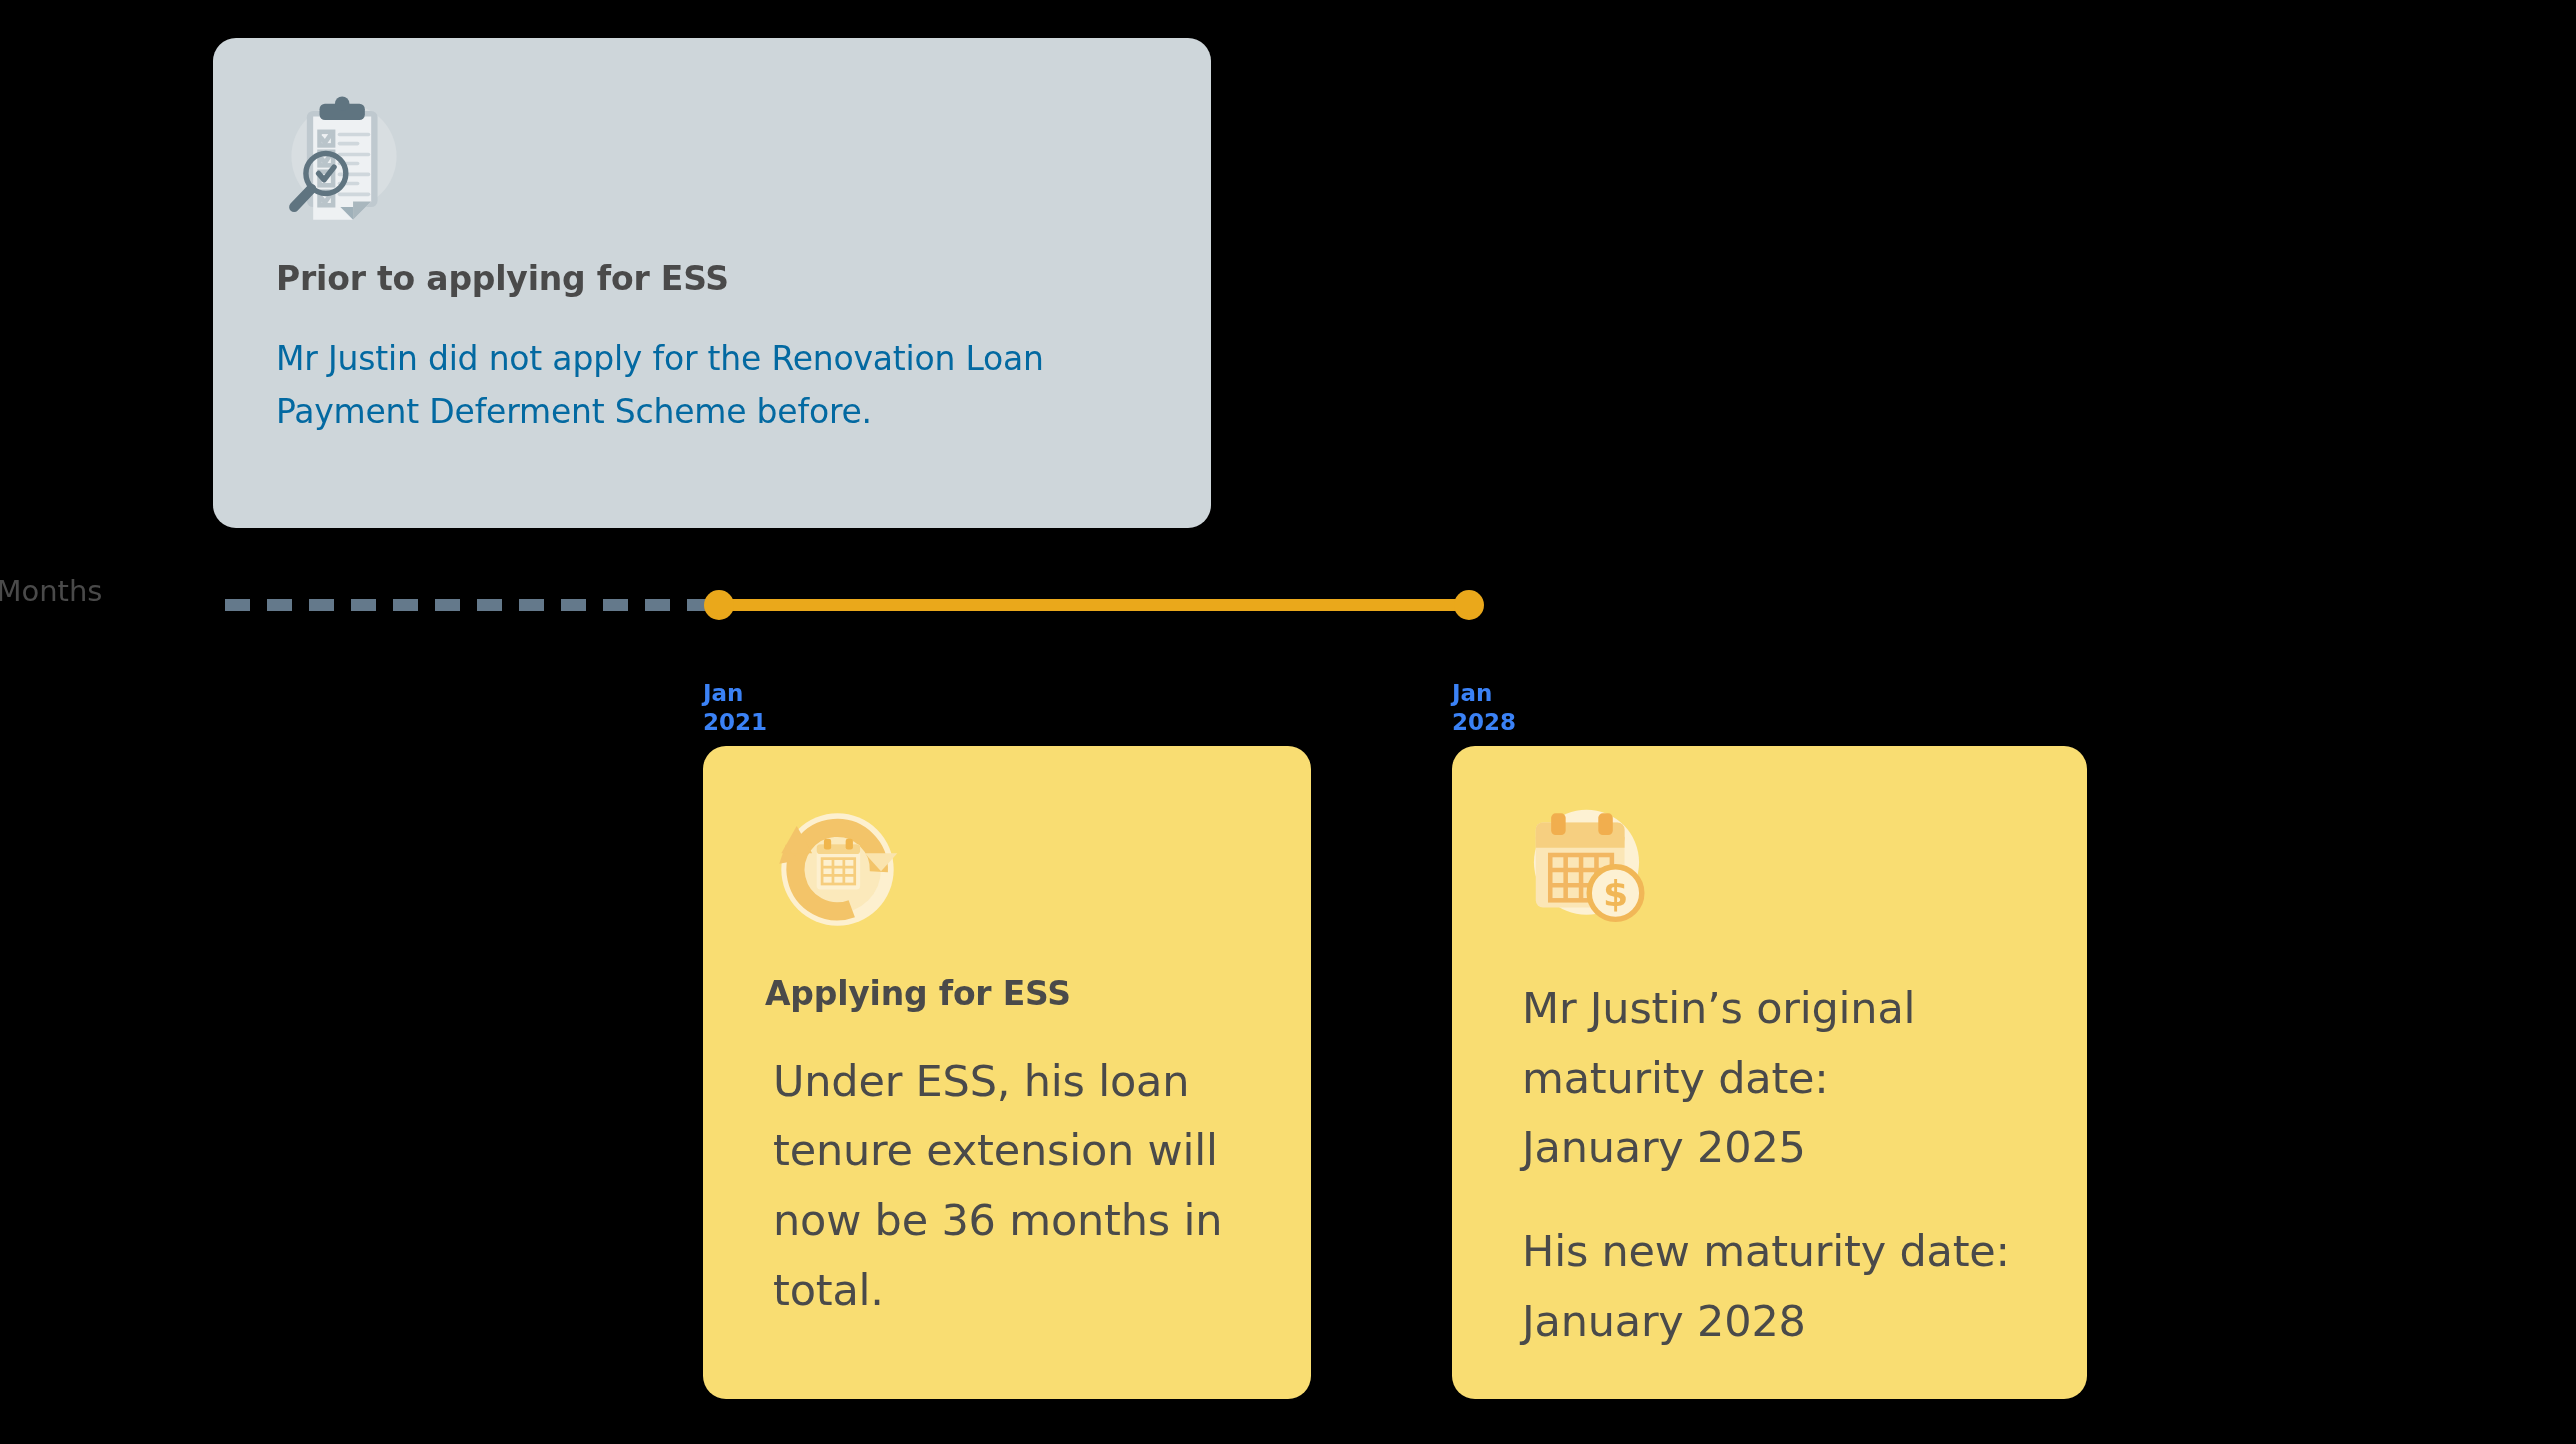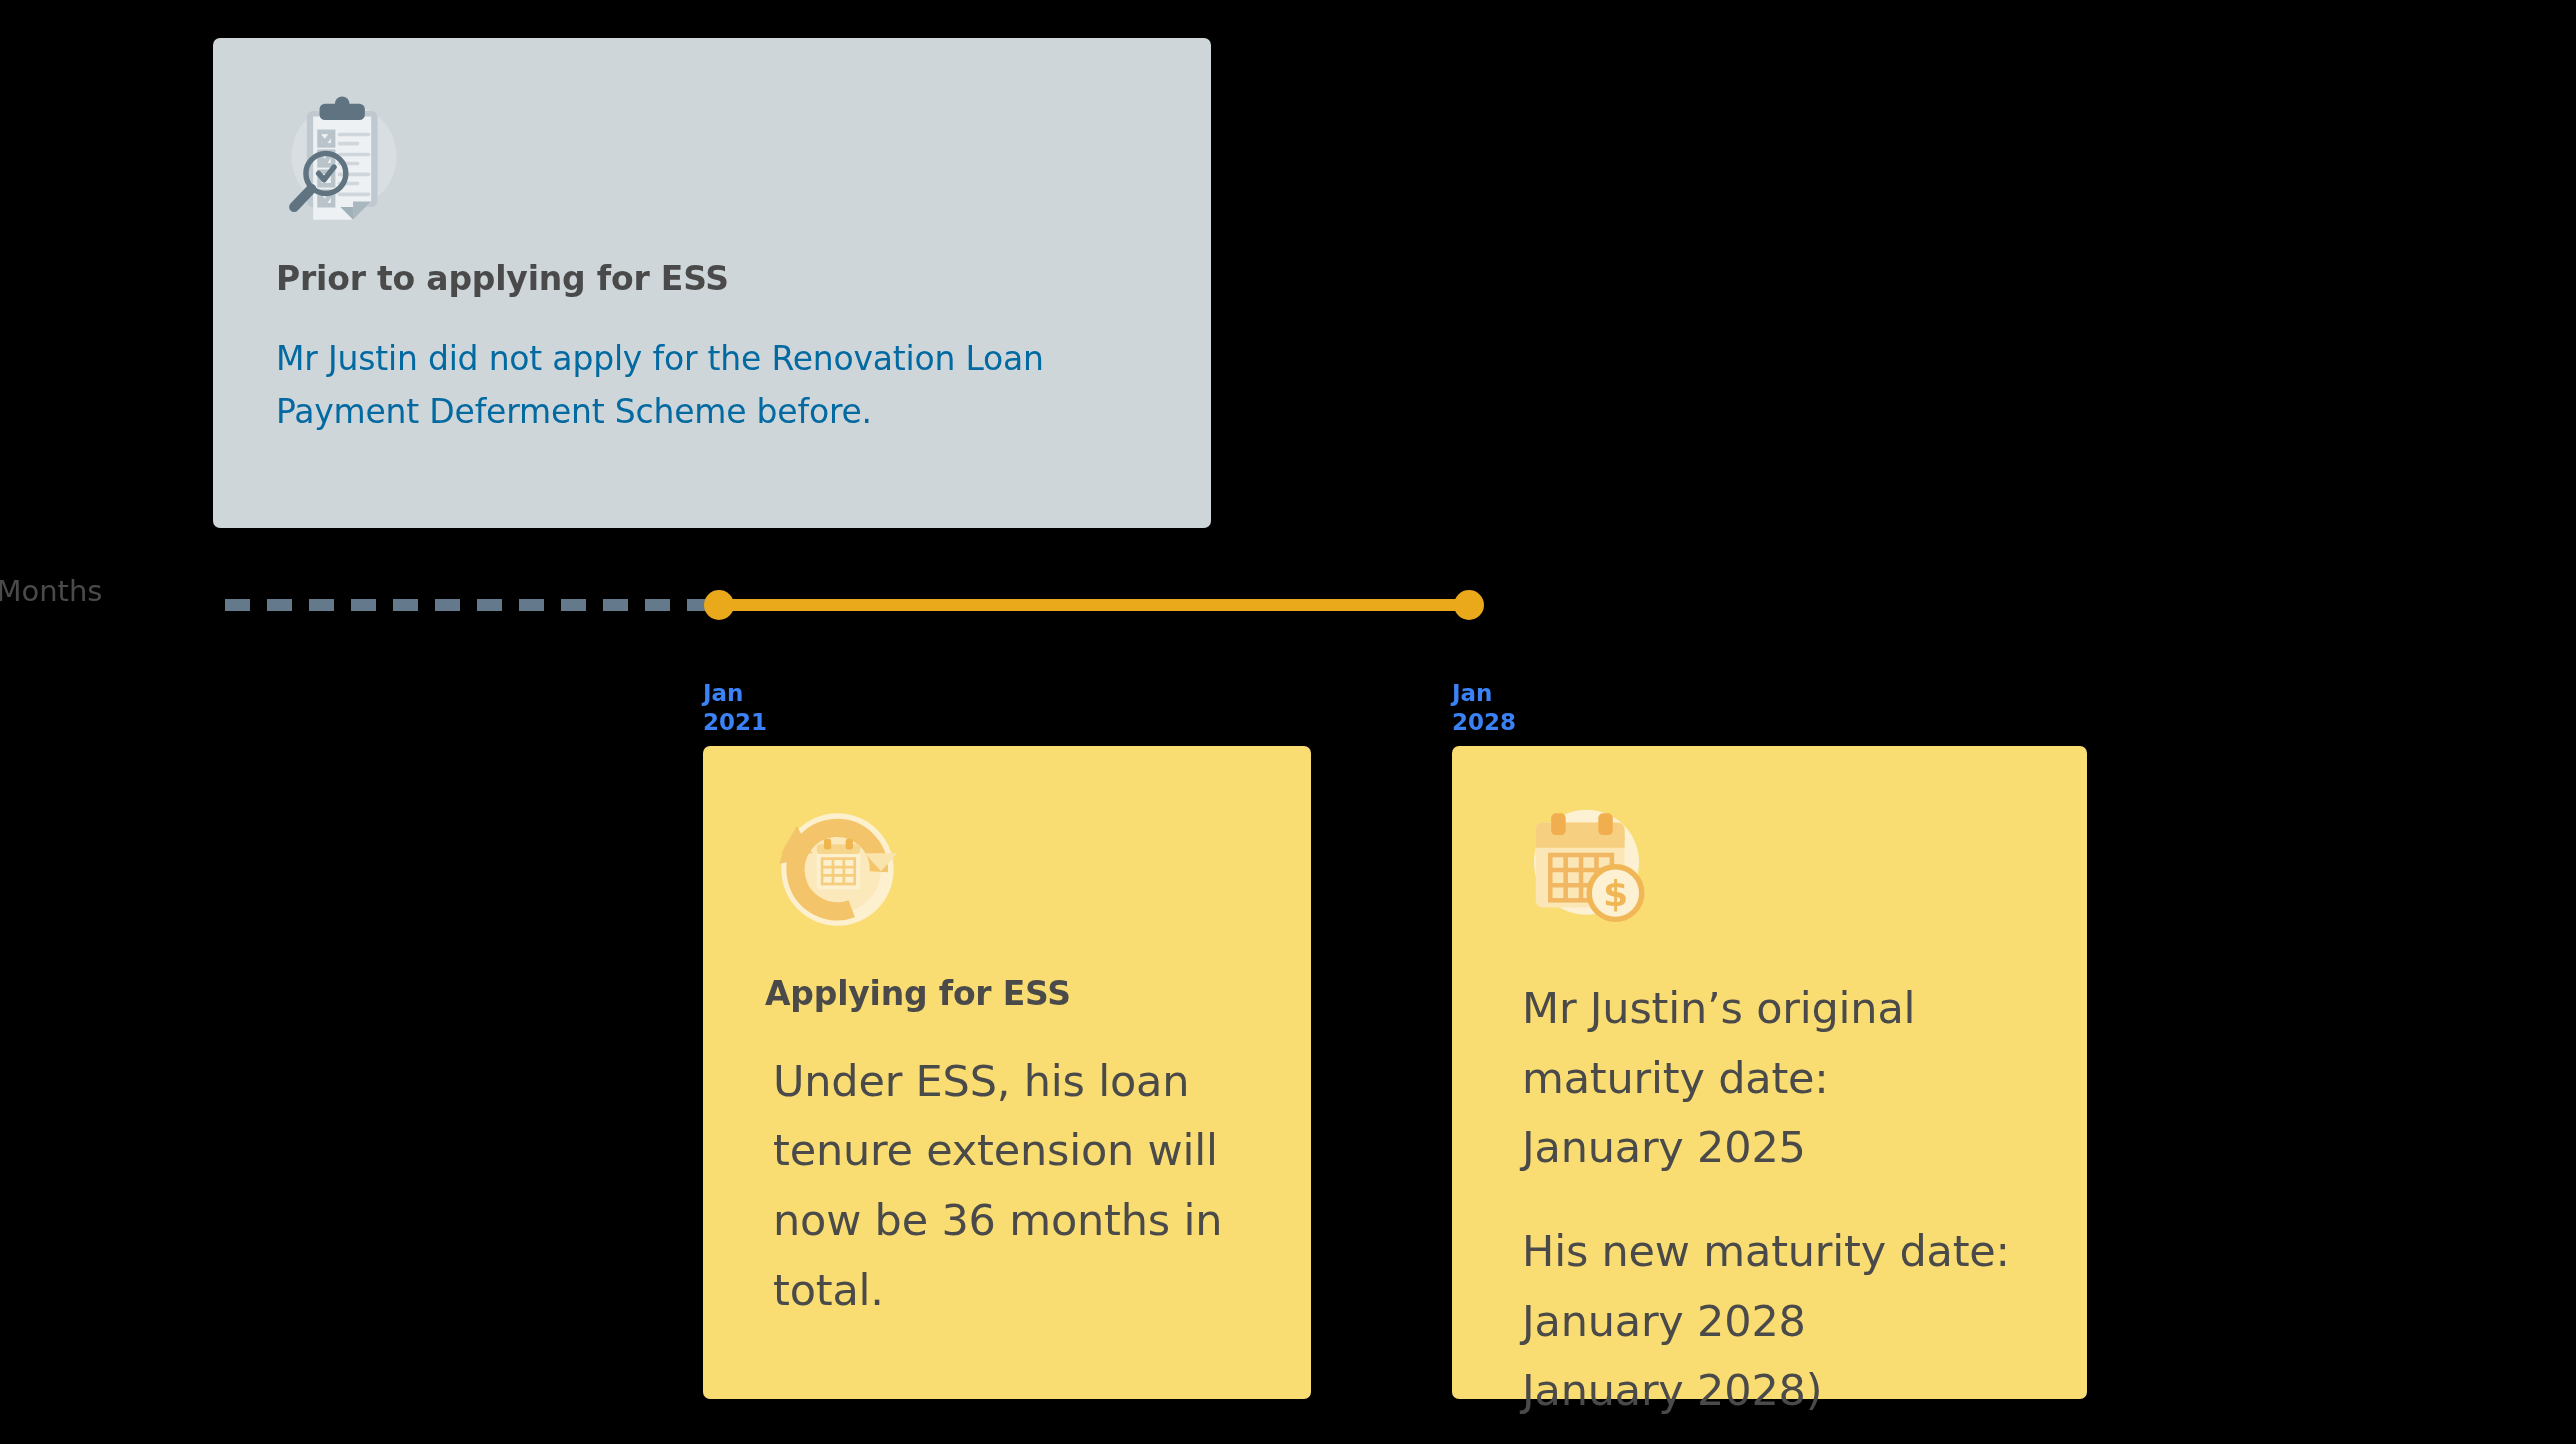--- a/index.html
+++ b/index.html
@@ -13,21 +13,21 @@
     width: 2576px;
     height: 1444px;
     background: #000000;
     overflow: hidden;
     font-family: "DejaVu Sans", "Liberation Sans", sans-serif;
   }
 
   
   .card {
     position: absolute;
-    border-radius: 7px;
+    border-radius: 23px;
     box-sizing: border-box;
   }
   #card-prior {
     left: 213px;
     top: 38px;
     width: 998px;
     height: 490px;
     background: #ced6da;
     padding: 53px 63px 0 63px;
   }
@@ -271,18 +271,17 @@
         <text x="112" y="120" font-family="'DejaVu Sans','Liberation Sans',sans-serif" font-size="40" font-weight="bold" fill="#f1b757" text-anchor="middle">$</text>
       </svg>
     </span>
 
     <div class="card-body-dark">
       <span class="n">Mr Justin’s original maturity date:</span>
       <span class="b">January 2025</span>
       <span class="spacer-line"></span>
       <span class="n">His new maturity date:</span>
       <span class="b">January 2028</span>
-      <span class="b">January 2028)</span>
     </div>
   </div>
 
 </div>
 
 
 </body></html>

